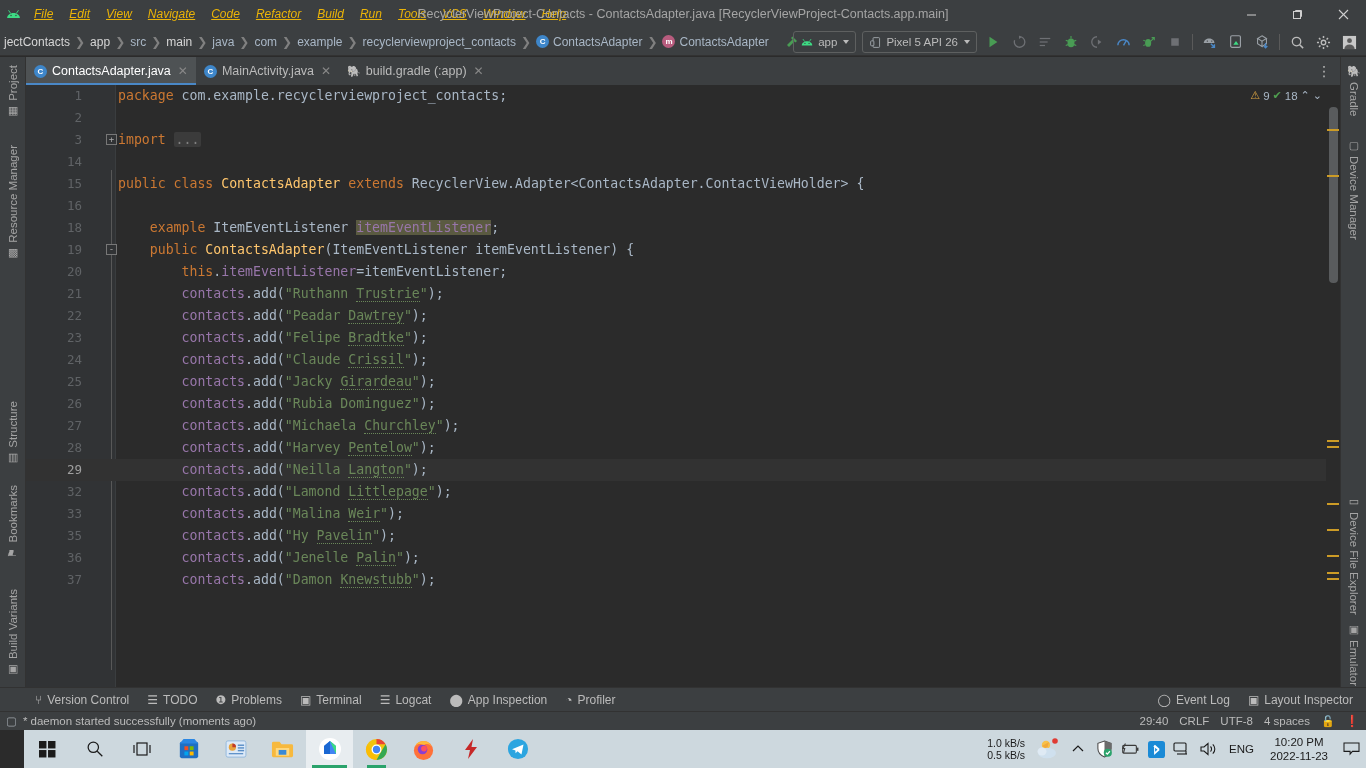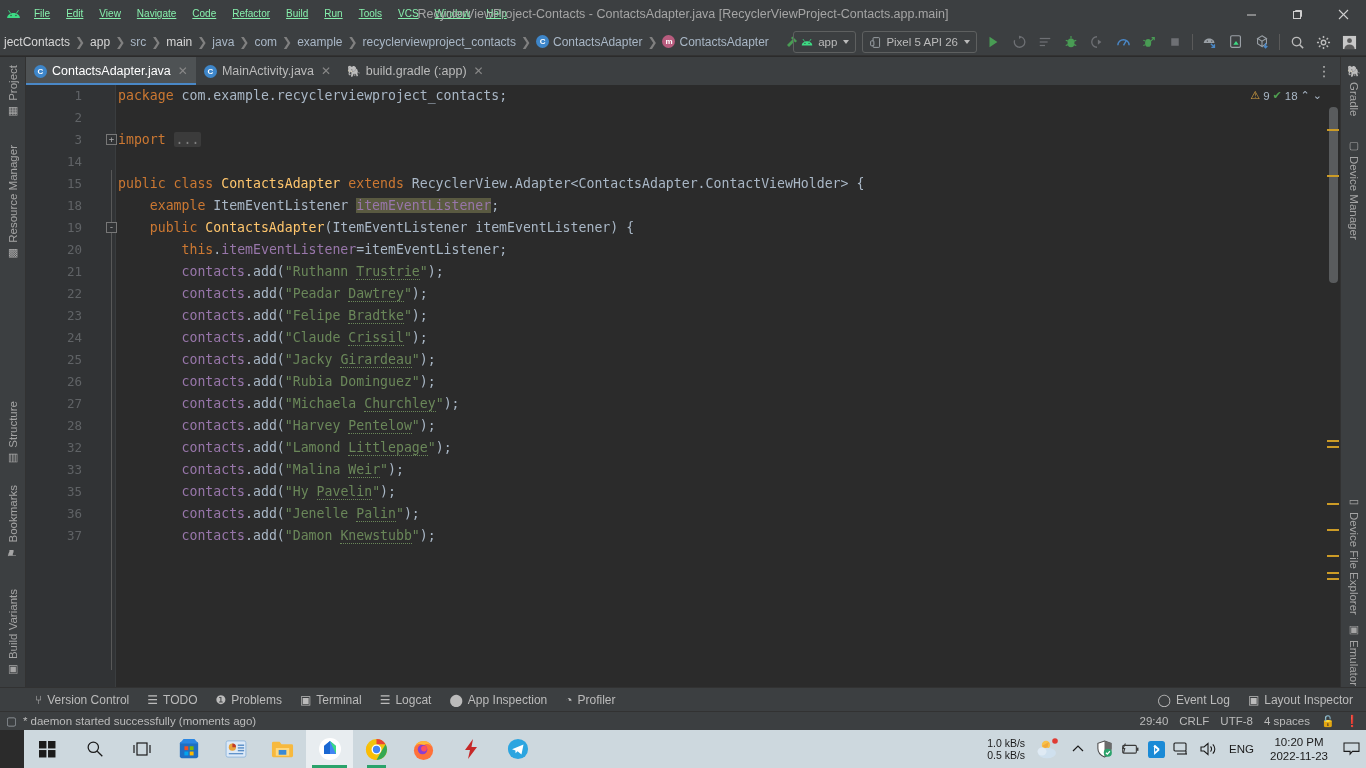--- a/index.html
+++ b/index.html
@@ -16,21 +16,21 @@
   .titlebar {
     position: absolute; top: 0; left: 0; width: 1366px; height: 28px;
     background: #3c3f41; display: flex; align-items: center;
   }
   .and-logo {
     width: 26px; height: 28px; display: flex; align-items: center; justify-content: center;
   }
   .menu-items { display: flex; align-items: center; height: 28px; }
   .menu-item {
     padding: 0 8px; height: 28px; line-height: 28px;
-    font-size: 10px; color: #86efac; cursor: default; white-space: nowrap;
+    font-size: 12px; color: #eab308; cursor: default; white-space: nowrap; font-style: italic;
   }
   .menu-item u { text-decoration: underline; }
   .win-title {
     position: absolute; left: 0; right: 0; text-align: center;
     font-size: 12.5px; color: #a5a5a5; pointer-events: none;
   }
   .win-ctrls {
     position: absolute; right: 0; top: 0; height: 28px; display: flex; z-index: 5;
   }
   .win-btn {
@@ -531,31 +531,33 @@
     <div class="code-area">
       <div class="gutter"></div>
       <div class="gutter-fold"></div>
       <div class="fold-line" style="top:85px; height:500px;"></div>
       <div class="lines" id="code-lines">
           <div class="ln-row"><div class="ln-num">1</div><div class="ln-code"><span class="kw">package </span><span class="pln">com.example.recyclerviewproject_contacts</span><span class="pln">;</span></div></div>
           <div class="ln-row"><div class="ln-num">2</div><div class="ln-code"></div></div>
           <div class="ln-row"><div class="ln-num">3</div><div class="fold">+</div><div class="ln-code"><span class="kw">import </span><span class="folded">...</span></div></div>
           <div class="ln-row"><div class="ln-num">14</div><div class="ln-code"></div></div>
           <div class="ln-row"><div class="ln-num">15</div><div class="ln-code"><span class="kw">public </span><span class="kw">class </span><span class="cls">ContactsAdapter </span><span class="kw">extends </span><span class="pln">RecyclerView.Adapter&lt;ContactsAdapter.ContactViewHolder&gt; {</span></div></div>
+          <div class="ln-row"><div class="ln-num">16</div><div class="ln-code"></div></div>
           <div class="ln-row"><div class="ln-num">18</div><div class="ln-code"><span>    </span><span class="kw">example </span><span class="pln">ItemEventListener </span><span class="fld hl">itemEventListener</span><span class="pln">;</span></div></div>
           <div class="ln-row"><div class="ln-num">19</div><div class="fold">-</div><div class="ln-code"><span>    </span><span class="kw">public </span><span class="cls">ContactsAdapter</span><span class="pln">(ItemEventListener itemEventListener) {</span></div></div>
           <div class="ln-row"><div class="ln-num">20</div><div class="ln-code"><span>        </span><span class="kw">this</span><span class="pln">.</span><span class="fld">itemEventListener</span><span class="pln">=itemEventListener;</span></div></div>
           <div class="ln-row"><div class="ln-num">21</div><div class="ln-code"><span>        </span><span class="fld">contacts</span><span class="pln">.</span><span class="pln">add</span><span class="pln">(</span><span class="str">"Ruthann </span><span class="str typo">Trustrie</span><span class="str">"</span><span class="pln">);</span></div></div>
           <div class="ln-row"><div class="ln-num">22</div><div class="ln-code"><span>        </span><span class="fld">contacts</span><span class="pln">.</span><span class="pln">add</span><span class="pln">(</span><span class="str">"Peadar </span><span class="str typo">Dawtrey</span><span class="str">"</span><span class="pln">);</span></div></div>
           <div class="ln-row"><div class="ln-num">23</div><div class="ln-code"><span>        </span><span class="fld">contacts</span><span class="pln">.</span><span class="pln">add</span><span class="pln">(</span><span class="str">"Felipe </span><span class="str typo">Bradtke</span><span class="str">"</span><span class="pln">);</span></div></div>
           <div class="ln-row"><div class="ln-num">24</div><div class="ln-code"><span>        </span><span class="fld">contacts</span><span class="pln">.</span><span class="pln">add</span><span class="pln">(</span><span class="str">"Claude </span><span class="str typo">Crissil</span><span class="str">"</span><span class="pln">);</span></div></div>
           <div class="ln-row"><div class="ln-num">25</div><div class="ln-code"><span>        </span><span class="fld">contacts</span><span class="pln">.</span><span class="pln">add</span><span class="pln">(</span><span class="str">"Jacky </span><span class="str typo">Girardeau</span><span class="str">"</span><span class="pln">);</span></div></div>
           <div class="ln-row"><div class="ln-num">26</div><div class="ln-code"><span>        </span><span class="fld">contacts</span><span class="pln">.</span><span class="pln">add</span><span class="pln">(</span><span class="str">"Rubia Dominguez"</span><span class="pln">);</span></div></div>
           <div class="ln-row"><div class="ln-num">27</div><div class="ln-code"><span>        </span><span class="fld">contacts</span><span class="pln">.</span><span class="pln">add</span><span class="pln">(</span><span class="str">"Michaela </span><span class="str typo">Churchley</span><span class="str">"</span><span class="pln">);</span></div></div>
           <div class="ln-row"><div class="ln-num">28</div><div class="ln-code"><span>        </span><span class="fld">contacts</span><span class="pln">.</span><span class="pln">add</span><span class="pln">(</span><span class="str">"Harvey </span><span class="str typo">Pentelow</span><span class="str">"</span><span class="pln">);</span></div></div>
+          <div class="ln-row cur"><div class="ln-num">29</div><div class="ln-code"><span>        </span><span class="fld">contacts</span><span class="pln">.</span><span class="pln">add</span><span class="pln">(</span><span class="str">"Neilla </span><span class="str typo">Langton</span><span class="str">"</span><span class="pln">);</span></div></div>
           <div class="ln-row"><div class="ln-num">32</div><div class="ln-code"><span>        </span><span class="fld">contacts</span><span class="pln">.</span><span class="pln">add</span><span class="pln">(</span><span class="str">"Lamond </span><span class="str typo">Littlepage</span><span class="str">"</span><span class="pln">);</span></div></div>
           <div class="ln-row"><div class="ln-num">33</div><div class="ln-code"><span>        </span><span class="fld">contacts</span><span class="pln">.</span><span class="pln">add</span><span class="pln">(</span><span class="str">"Malina </span><span class="str typo">Weir</span><span class="str">"</span><span class="pln">);</span></div></div>
           <div class="ln-row"><div class="ln-num">35</div><div class="ln-code"><span>        </span><span class="fld">contacts</span><span class="pln">.</span><span class="pln">add</span><span class="pln">(</span><span class="str">"Hy </span><span class="str typo">Pavelin</span><span class="str">"</span><span class="pln">);</span></div></div>
           <div class="ln-row"><div class="ln-num">36</div><div class="ln-code"><span>        </span><span class="fld">contacts</span><span class="pln">.</span><span class="pln">add</span><span class="pln">(</span><span class="str">"Jenelle </span><span class="str typo">Palin</span><span class="str">"</span><span class="pln">);</span></div></div>
           <div class="ln-row"><div class="ln-num">37</div><div class="ln-code"><span>        </span><span class="fld">contacts</span><span class="pln">.</span><span class="pln">add</span><span class="pln">(</span><span class="str">"Damon </span><span class="str typo">Knewstubb</span><span class="str">"</span><span class="pln">);</span></div></div>
         </div>
 
       <div class="inspect-badges">
         <span class="badge-ico" style="color:#d9a343;">⚠</span>
         <span>9</span>

